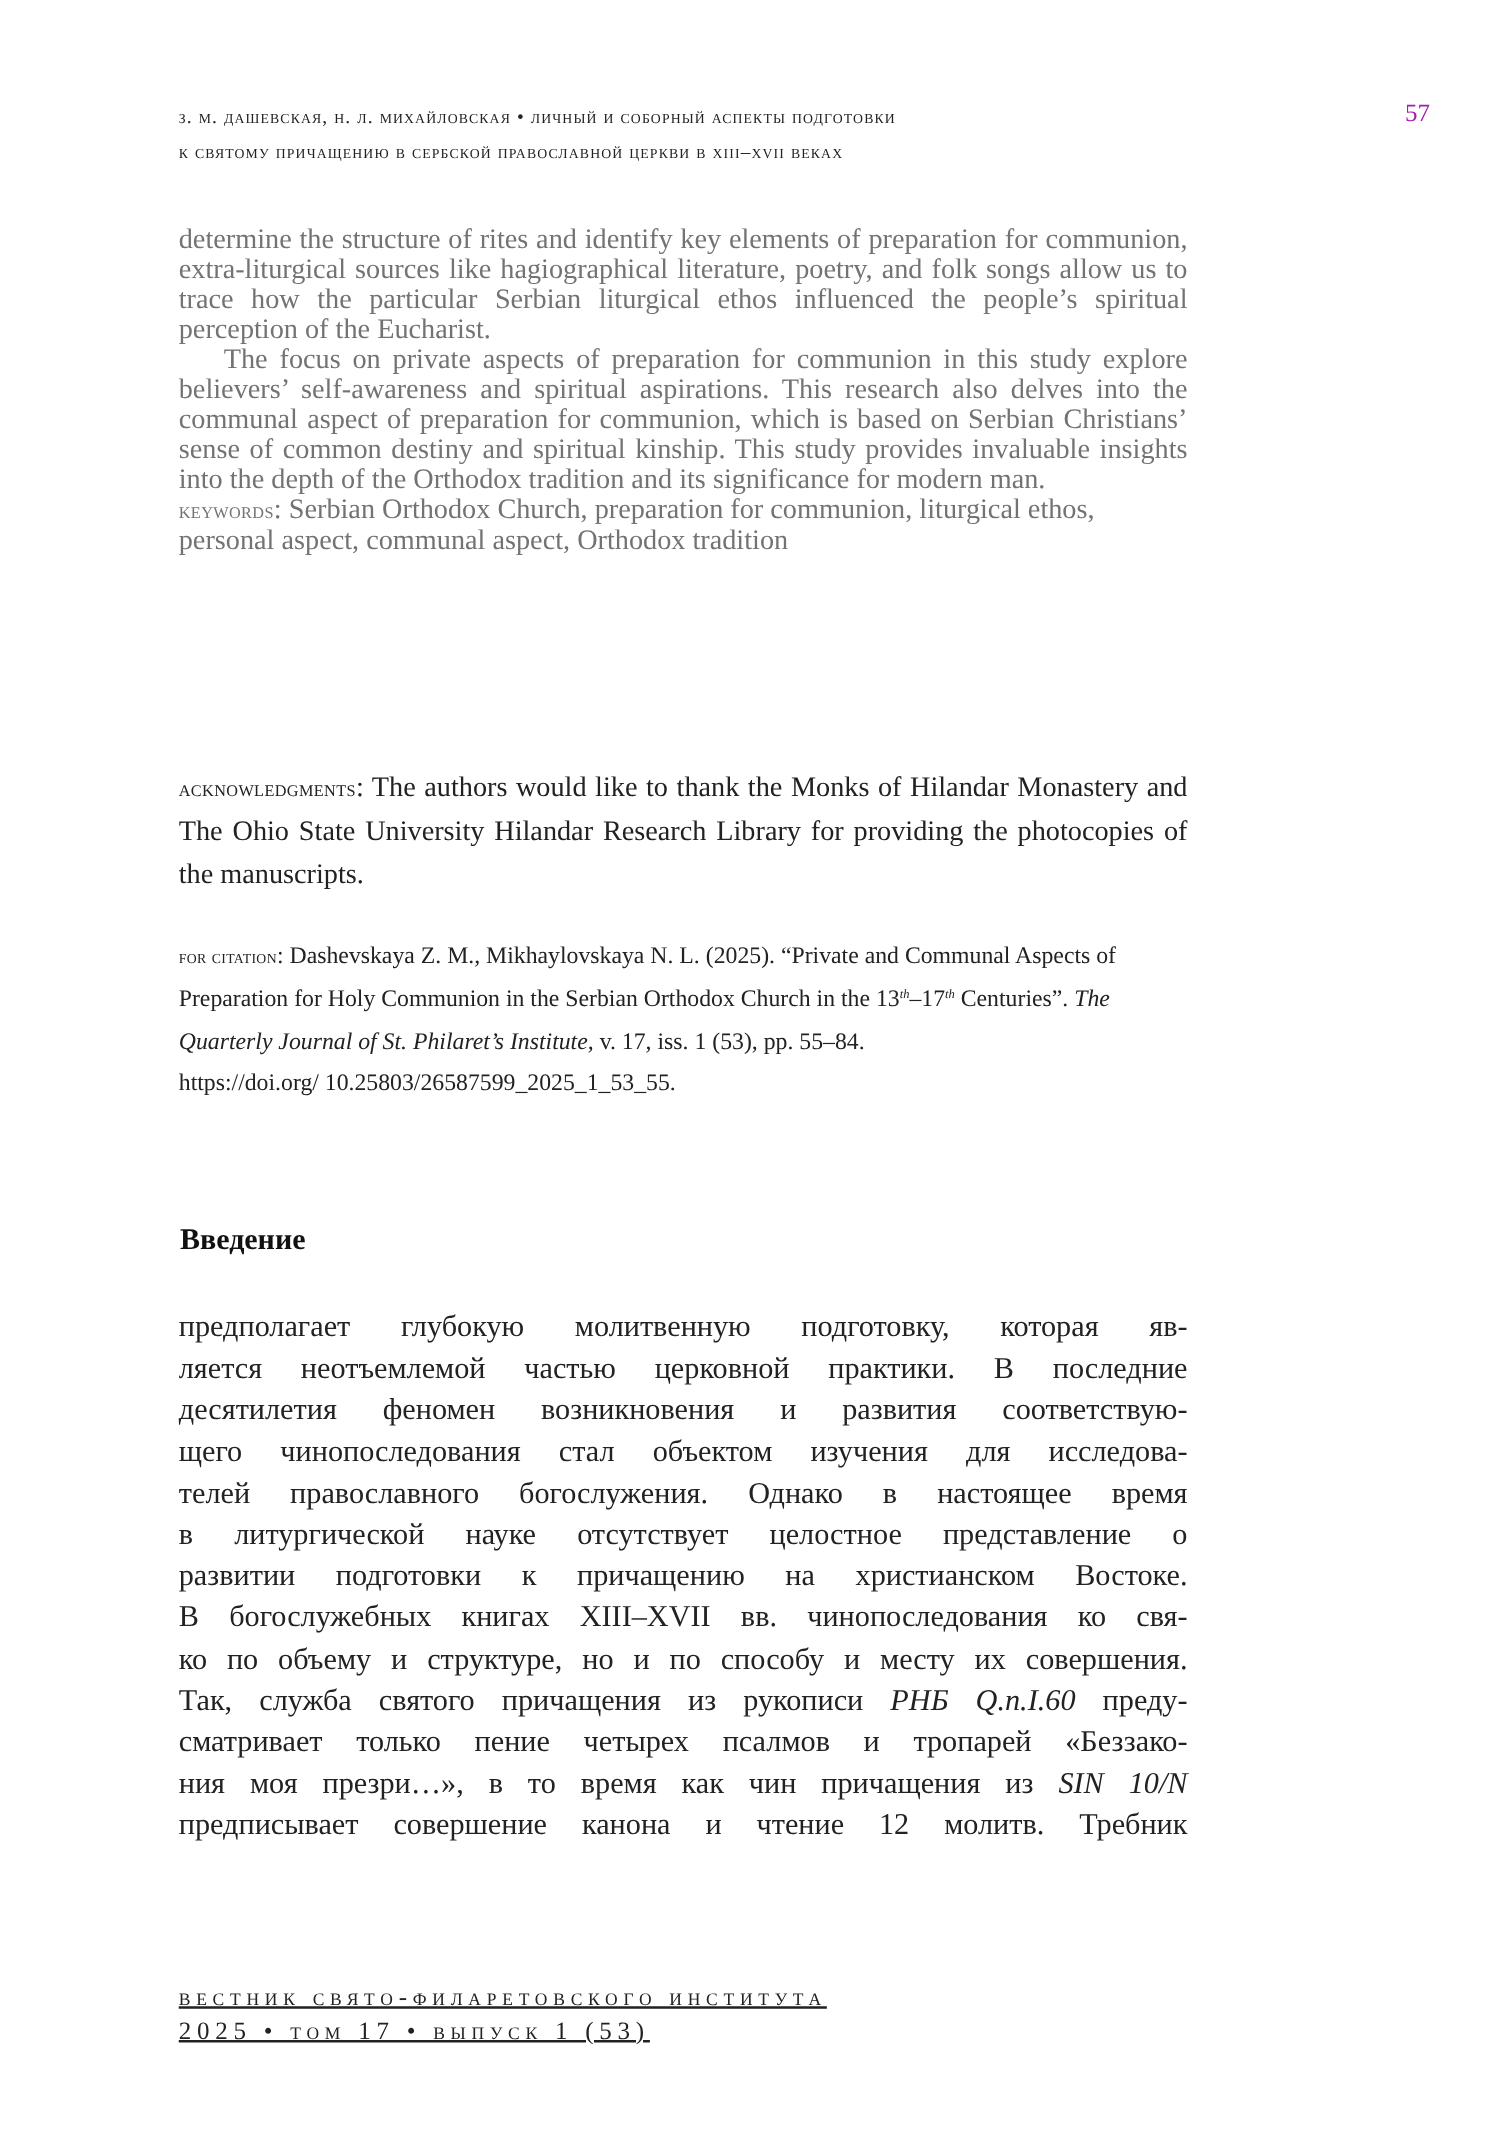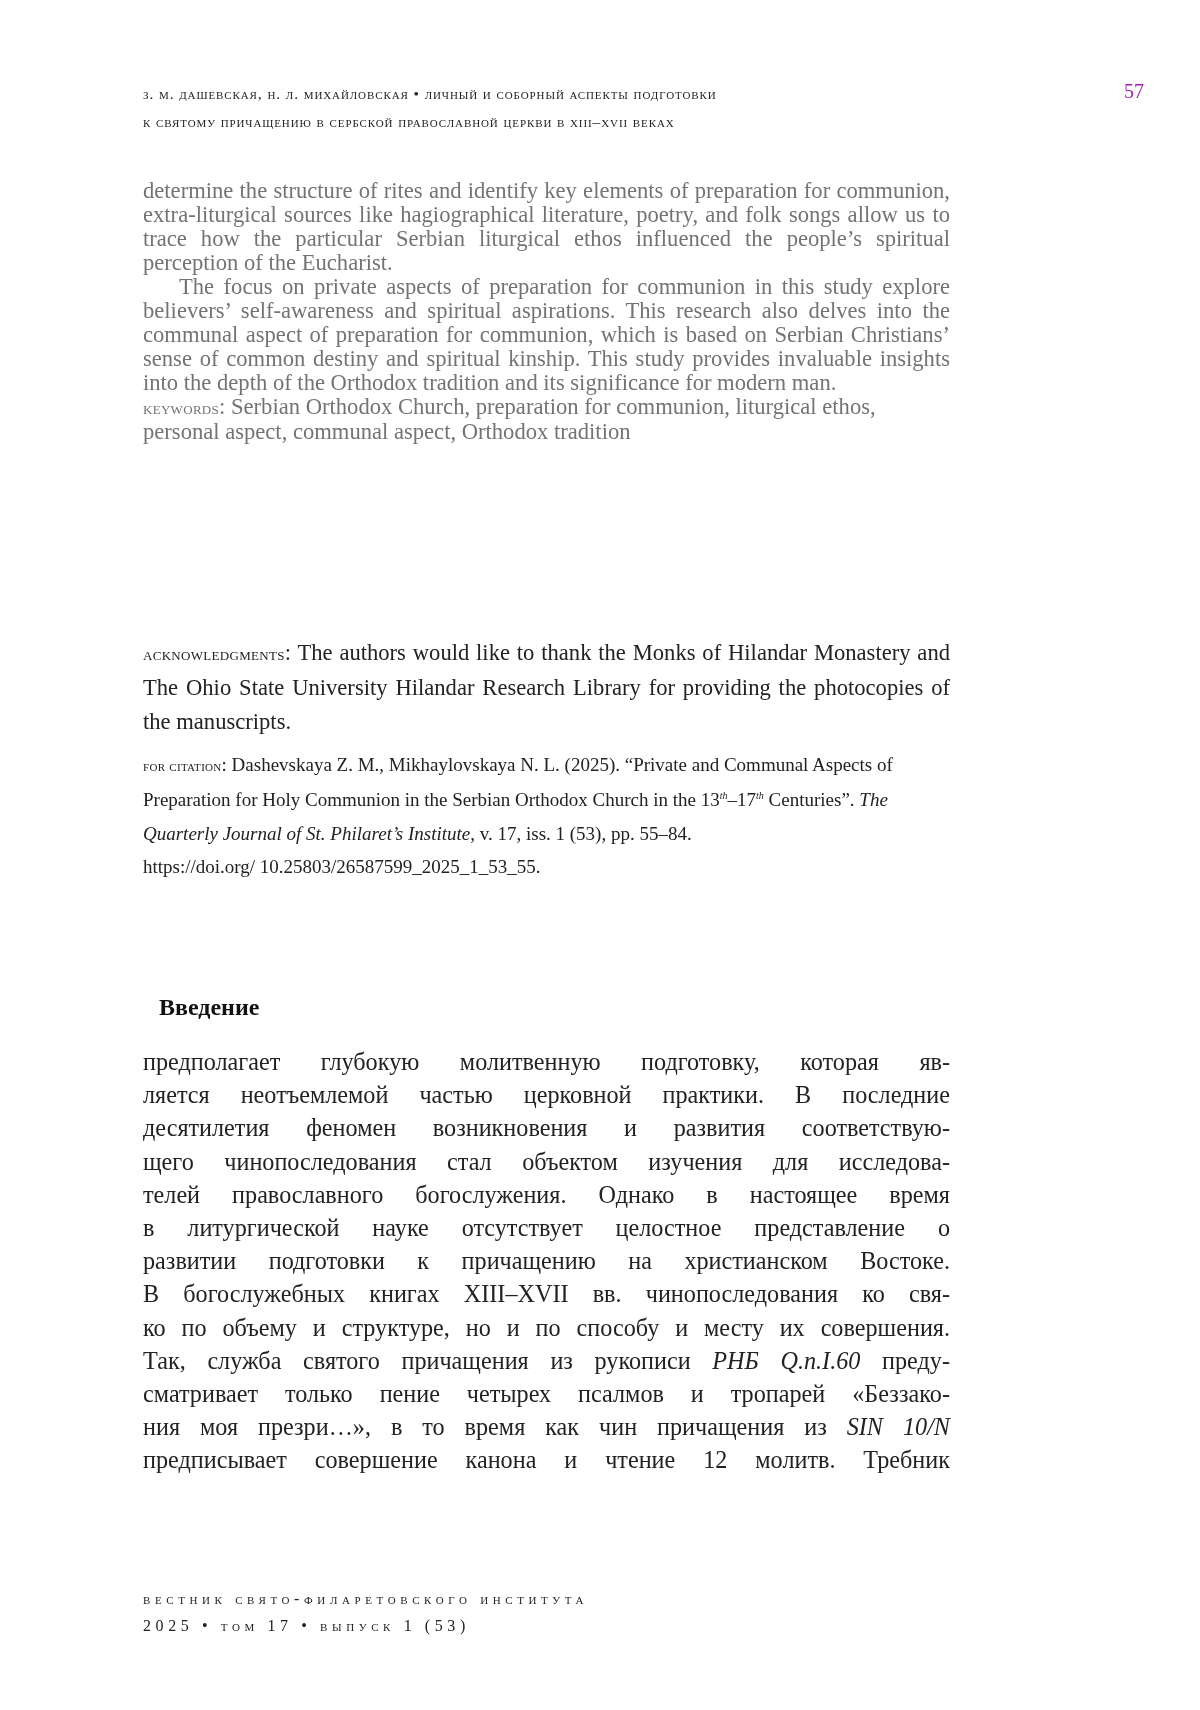--- a/index.html
+++ b/index.html
@@ -35,54 +35,54 @@
     margin: 0 0 0 36px;
     text-align: left;
   }
   .sc-label {
     font-variant: small-caps; text-transform: lowercase; font-size: 18px; letter-spacing: 0.3px;
   }
 
   .ack {
     position: absolute; left: 131px; top: 613px; width: 807px;
     font-family: "Liberation Serif", serif; font-size: 22.6px; line-height: 33.4px;
-    text-align: justify; color: #222; margin-top: 23px;
+    text-align: justify; color: #222;
   }
   .ack p { margin: 0; }
 
   .citation {
     position: absolute; left: 131px; top: 748px; width: 807px;
     font-family: "Liberation Serif", serif; font-size: 19px; line-height: 33.4px;
     color: #222;
   }
   .citation p { margin: 0; }
   .citation .sc-label { font-size: 15px; }
   .citation sup { font-size: 10px; line-height: 0; vertical-align: 7px; font-style: italic; }
   .citation i { font-style: italic; }
 
   
   .section-title {
     position: absolute; left: 131px; top: 978px;
     font-family: "Liberation Serif", serif; font-weight: bold; font-size: 24px; color: #111;
-    margin: 16px;
+    margin: 1px;
   }
 
   .body-text {
     position: absolute; left: 131px; top: 1045px; width: 807px;
     font-family: "Liberation Serif", serif; font-size: 24.2px; line-height: 33.2px;
     text-align: justify; text-align-last: justify; color: #222;
   }
   .body-text .ln { display: block; text-align: justify; text-align-last: justify; white-space: nowrap; }
   .body-text i { font-style: italic; }
 
   
   .footer {
     position: absolute; left: 131px; top: 1585px;
-    font-family: "Liberation Serif", serif; font-size: 16px; letter-spacing: 4.6px; line-height: 27px;
-    font-variant: small-caps; text-transform: lowercase; color: #222;
+    font-family: "Liberation Serif", serif; font-size: 20px; letter-spacing: 4.6px; line-height: 27px;
+    font-variant: small-caps; text-transform: lowercase; color: #222; text-decoration: underline;
   }
   .footer .line { display: block; white-space: nowrap; }
 </style>
 </head>
 <body>
 
 <div class="page">
 
   <div class="running-head">
     <span class="line">З. М. Дашевская, Н. Л. Михайловская • Личный и соборный аспекты подготовки</span>

